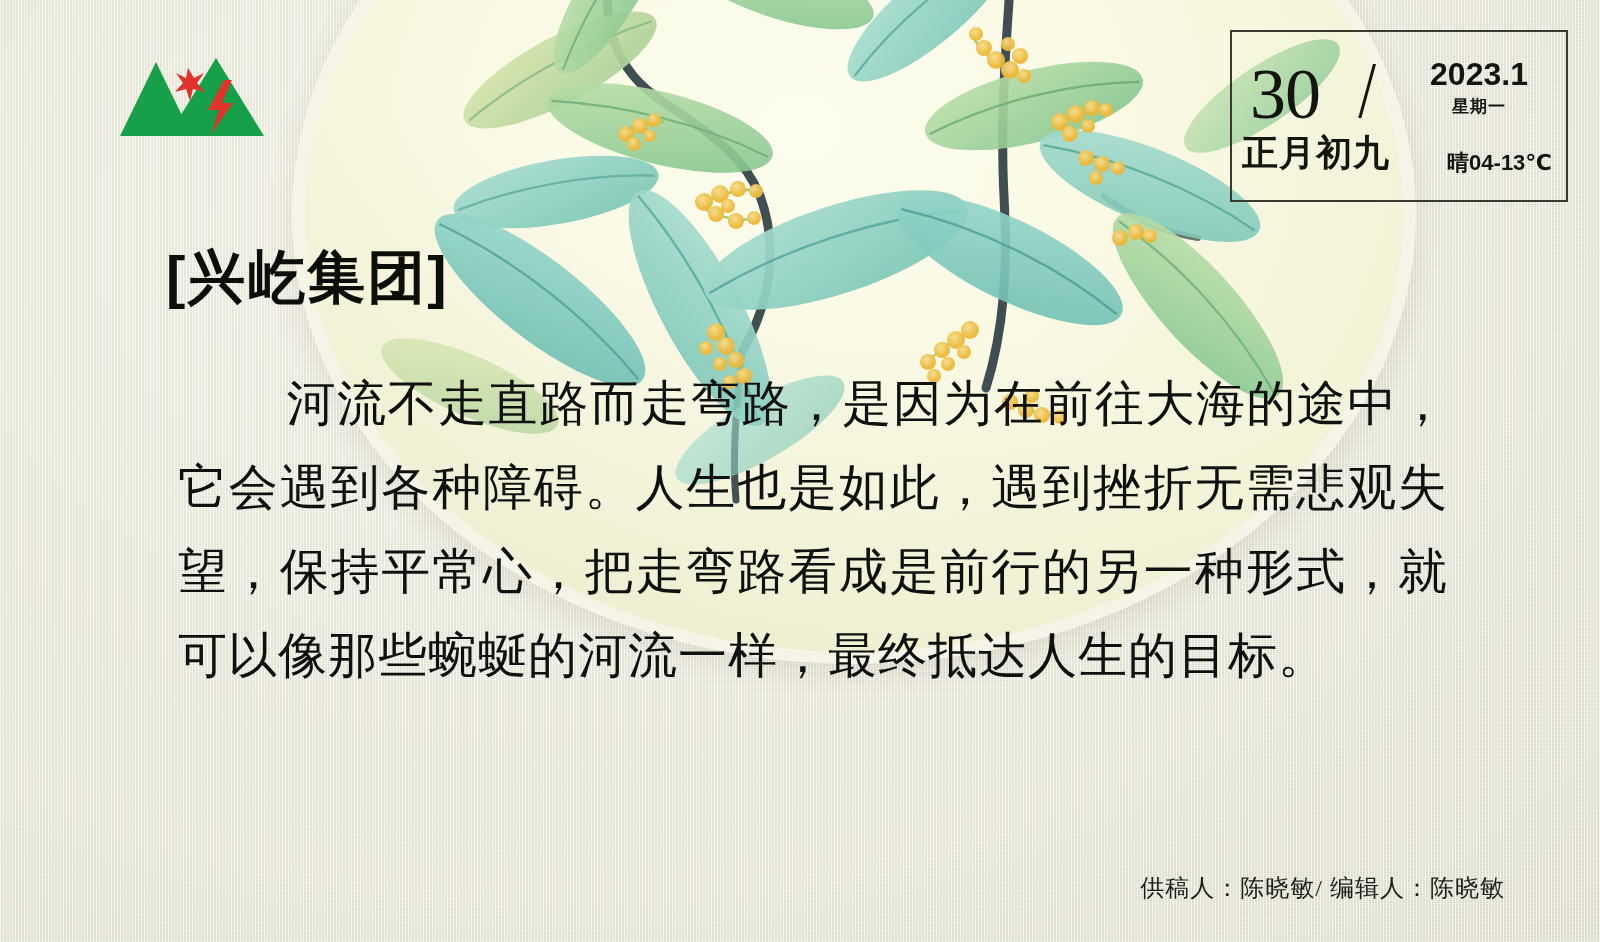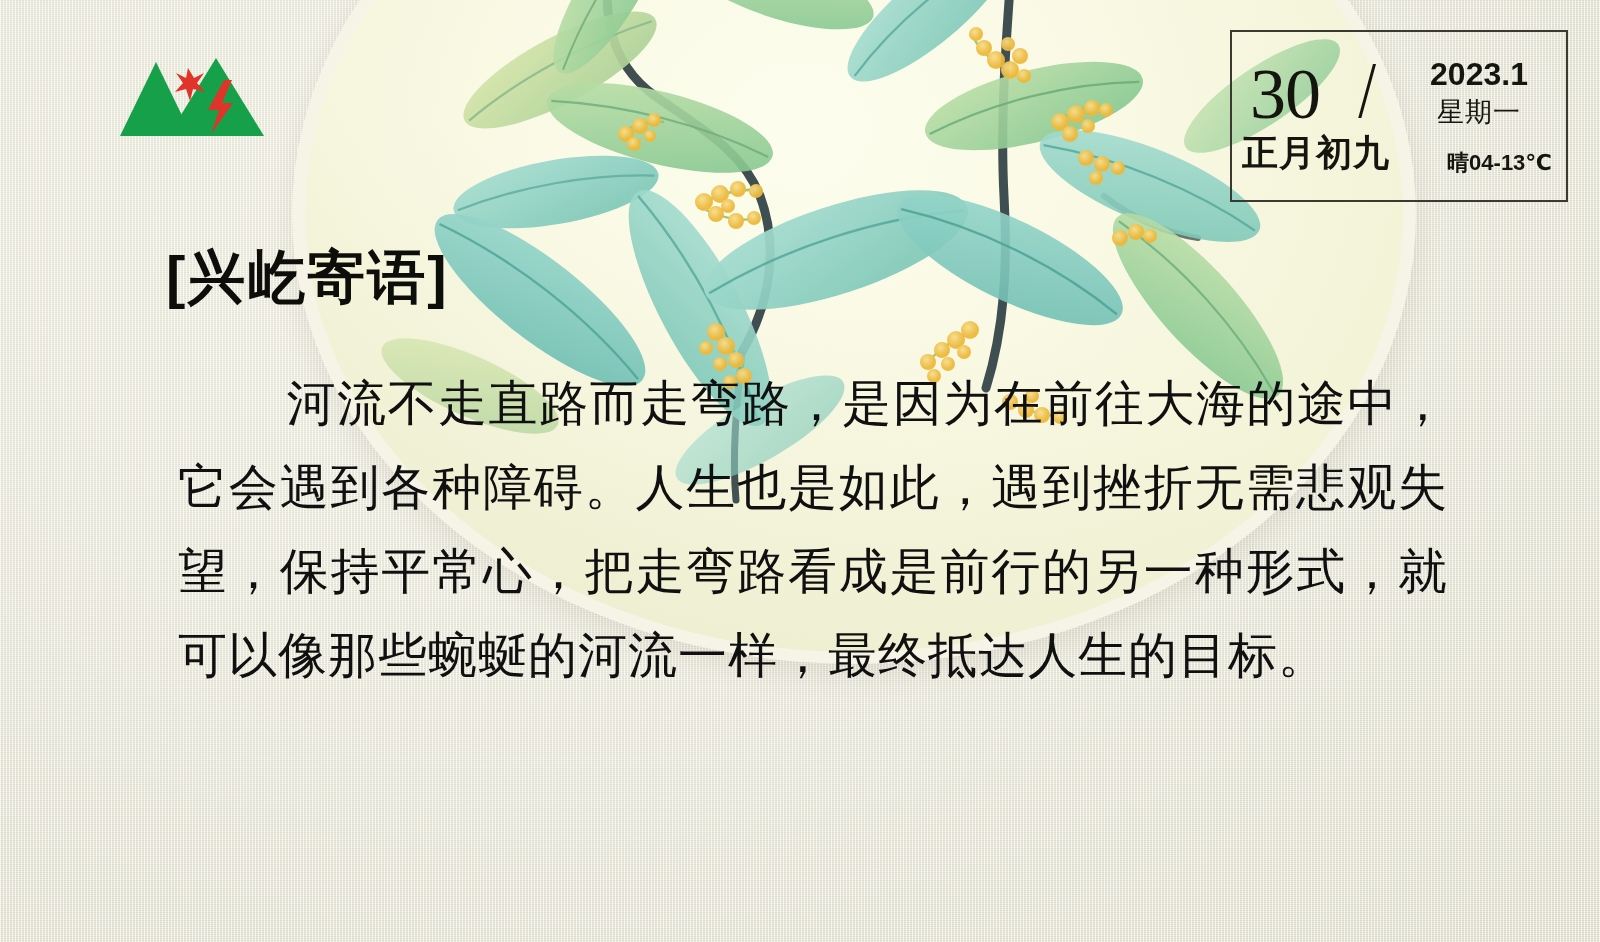--- a/index.html
+++ b/index.html
@@ -127,23 +127,23 @@
     line-height: 1.05;
     font-weight: bold;
     color: #15150f;
   }
   .date-week {
     position: absolute;
     right: 12px;
     top: 66px;
     width: 150px;
     text-align: center;
-    font-size: 27px;
+    font-size: 17px;
     line-height: 1.1;
-    font-weight: normal;
+    font-weight: bold;
     color: #15150f;
     letter-spacing: 1px;
   }
   .date-lunar {
     position: absolute;
     left: 10px;
     bottom: 22px;
     font-size: 36px;
     font-weight: bold;
     color: #15150f;
@@ -409,18 +409,19 @@
     <div class="date-inner">
       <div class="date-day">30</div>
       <div class="date-slash">/</div>
       <div class="date-ym">2023.1</div>
       <div class="date-week">星期一</div>
       <div class="date-lunar">正月初九</div>
       <div class="date-weather">晴04-13℃</div>
     </div>
   </div>
 
-  <div class="headline">[兴屹寄语]</div>
+  <div class="headline">[兴屹集团]</div>
 
   <div class="body-copy"><span class="indent"></span><span>河流不走直路而走弯路，是因为在前往大海的途中，它会遇到各种障碍。人生也是如此，遇到挫折无需悲观失望，保持平常心，把走弯路看成是前行的另一种形式，就可以像那些蜿蜒的河流一样，最终抵达人生的目标。</span></div>
 
+  <div class="footer">供稿人：陈晓敏/ 编辑人：陈晓敏</div>
 
 </div>
 
 </body></html>

